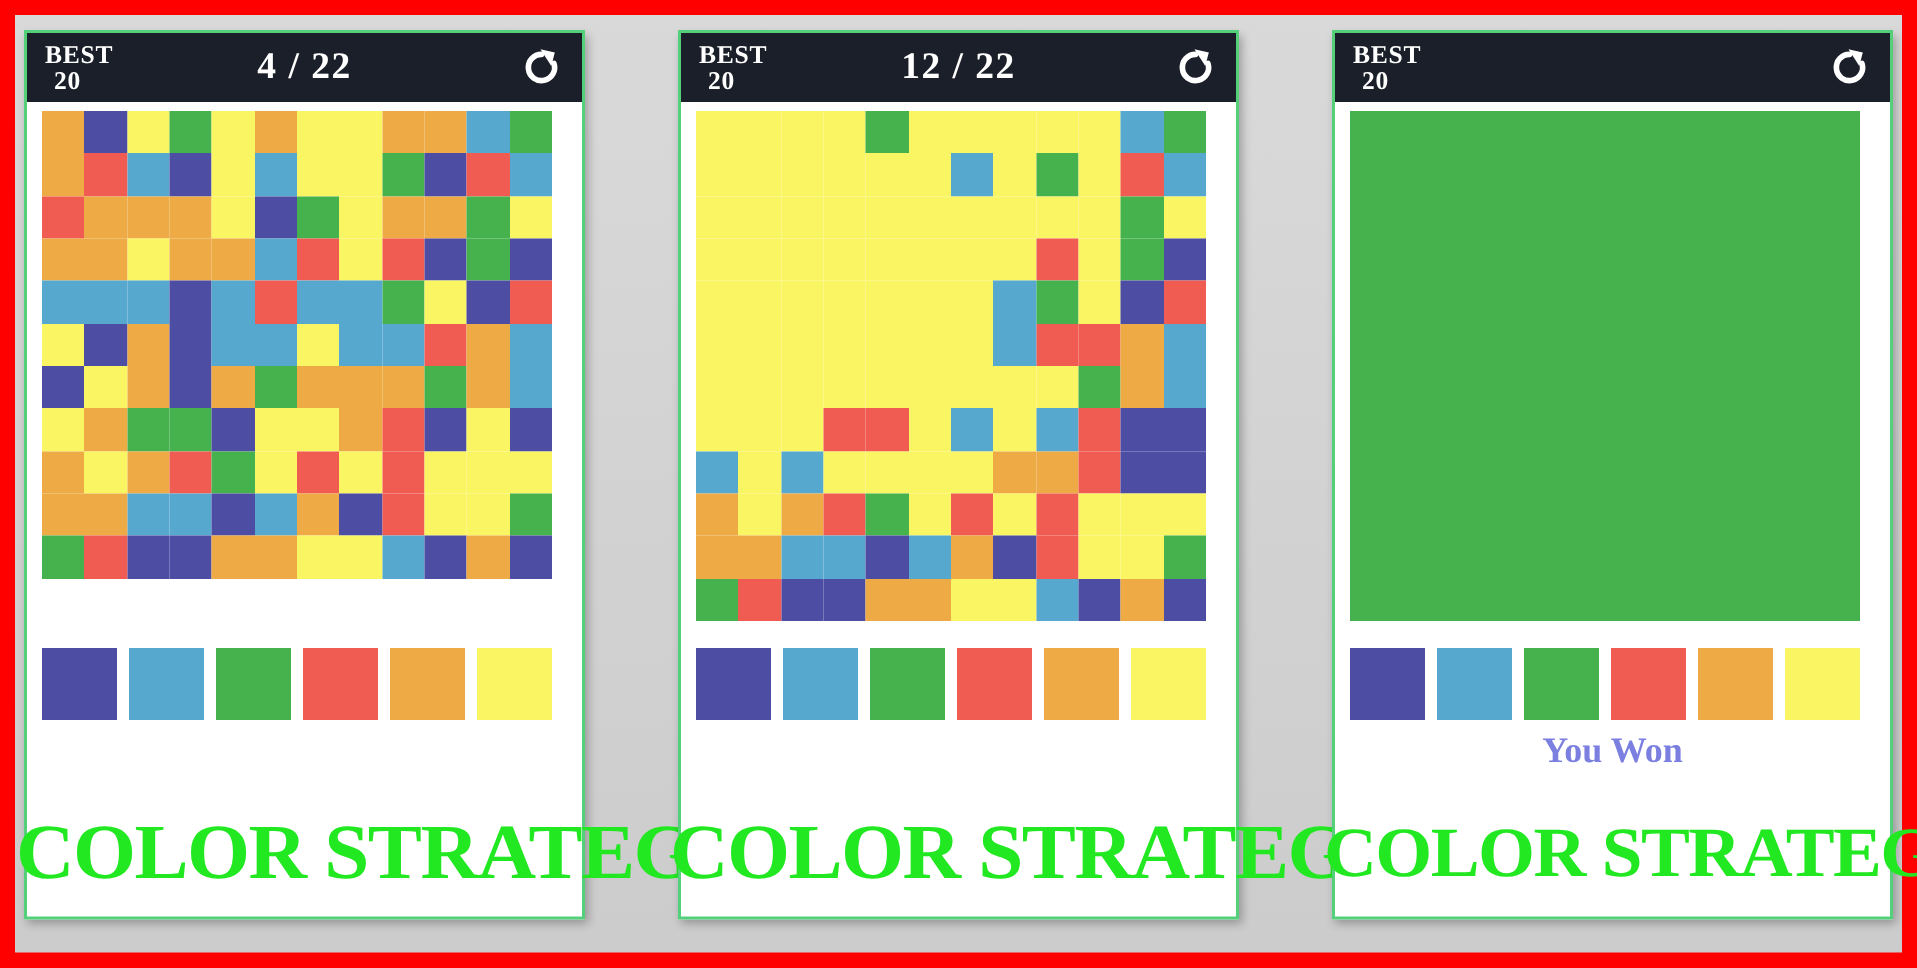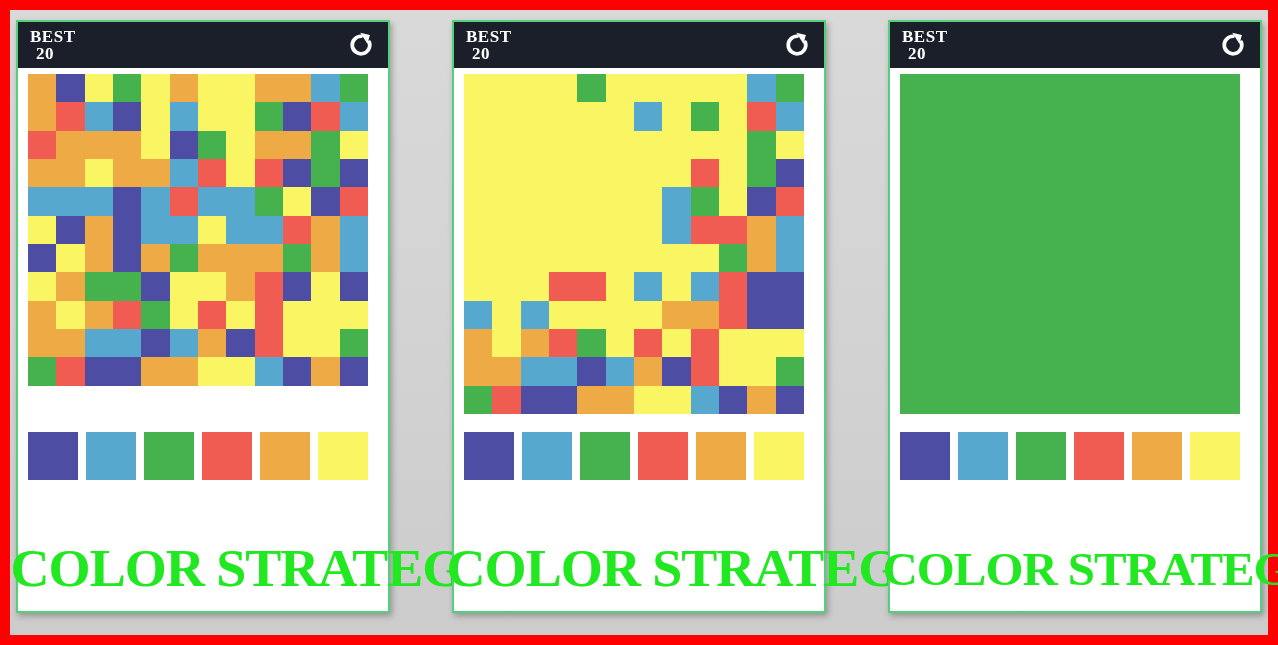--- a/index.html
+++ b/index.html
@@ -145,20 +145,21 @@
 <body>
 
 <div class="canvas">
 
   <div class="phone p1">
     <div class="hdr">
       <div class="best">
         <span>BEST</span>
         <span class="b2">20</span>
       </div>
+      <div class="moves">4 / 22</div>
       <div class="reload">
         <svg width="28" height="28" viewBox="0 0 24 24" aria-hidden="true">
           <path d="M12 4.5a7.5 7.5 0 1 0 7.1 5.1" fill="none" stroke="#ffffff" stroke-width="3.2" stroke-linecap="round"></path>
           <path d="M11.4 1.6 L19.6 3.4 L17.6 11.2 Z" fill="#ffffff"></path>
         </svg>
       </div>
     </div>
 
     <div class="board-wrap">
       <div class="board">
@@ -310,20 +311,21 @@
     <div class="spacer"></div>
     <div class="title">COLOR STRATEGY</div>
   </div>
 
   <div class="phone p2">
     <div class="hdr">
       <div class="best">
         <span>BEST</span>
         <span class="b2">20</span>
       </div>
+      <div class="moves">12 / 22</div>
       <div class="reload">
         <svg width="28" height="28" viewBox="0 0 24 24" aria-hidden="true">
           <path d="M12 4.5a7.5 7.5 0 1 0 7.1 5.1" fill="none" stroke="#ffffff" stroke-width="3.2" stroke-linecap="round"></path>
           <path d="M11.4 1.6 L19.6 3.4 L17.6 11.2 Z" fill="#ffffff"></path>
         </svg>
       </div>
     </div>
 
     <div class="board-wrap">
       <div class="board">
@@ -508,17 +510,18 @@
 
     <div class="palette">
         <div class="swatch" style="background: rgb(77, 77, 163);"></div>
         <div class="swatch" style="background: rgb(86, 168, 206);"></div>
         <div class="swatch" style="background: rgb(70, 178, 78);"></div>
         <div class="swatch" style="background: rgb(240, 91, 82);"></div>
         <div class="swatch" style="background: rgb(238, 171, 69);"></div>
         <div class="swatch" style="background: rgb(249, 245, 99);"></div>
       </div>
 
+    <div class="status">You Won</div>
     <div class="spacer"></div>
     <div class="title">COLOR STRATEGY</div>
   </div>
 
 </div>
 
 </body></html>

